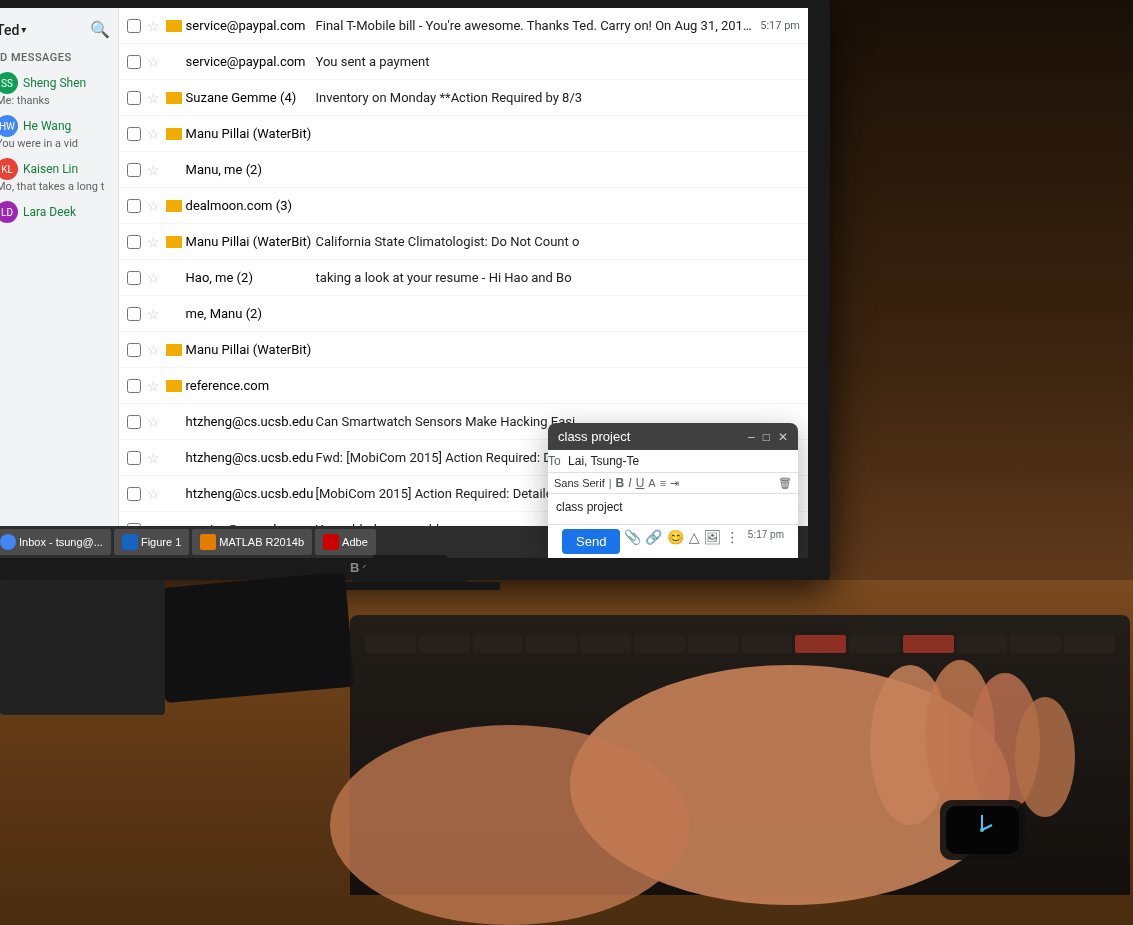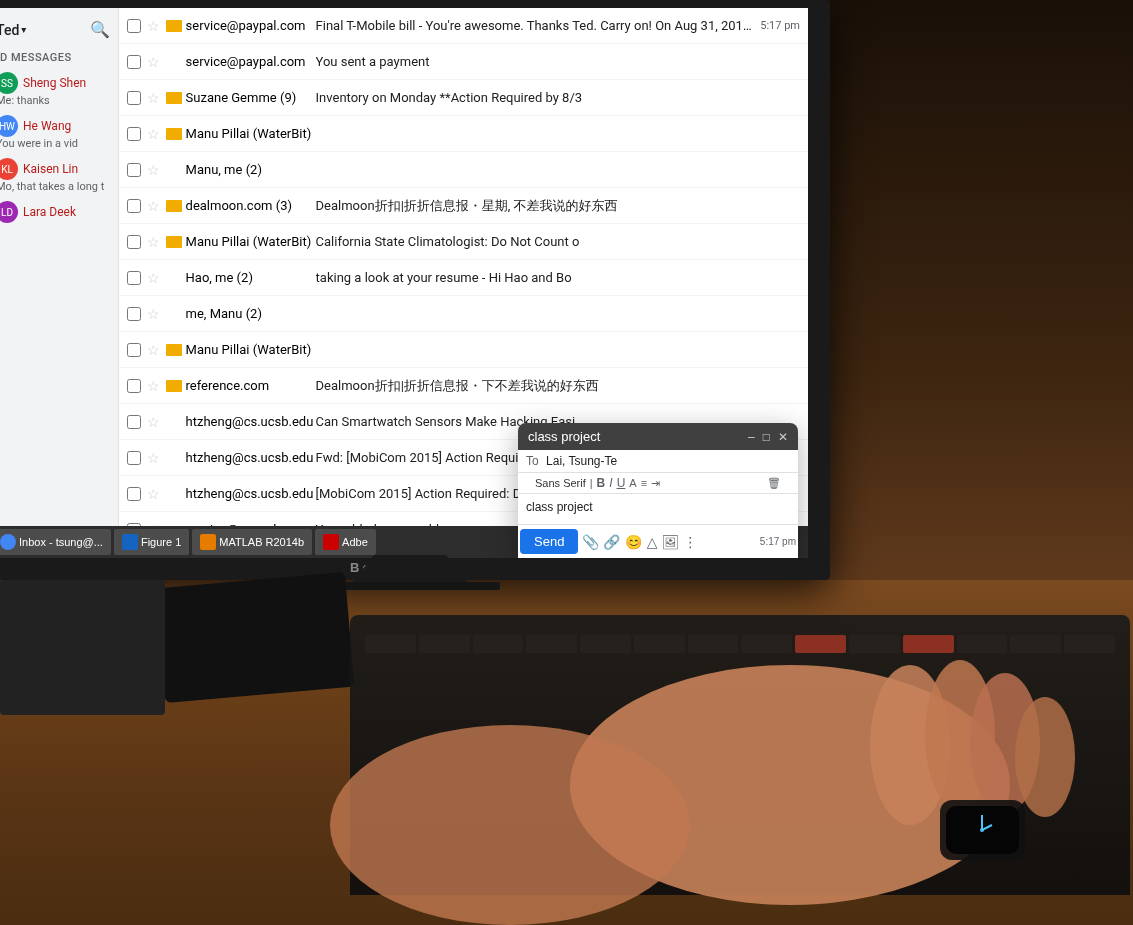--- a/index.html
+++ b/index.html
@@ -69,21 +69,21 @@
     .sidebar {
       width: 130px;
       background: #f1f3f4;
       padding: 8px 0;
       flex-shrink: 0;
       border-right: none;
     }
 
     .sidebar-contact-name {
       font-size: 12px;
-      color: #b91c1c;
+      color: #15803d;
       white-space: nowrap;
       overflow: hidden;
     }
 
     .sidebar-preview {
       font-size: 11px;
       color: #5f6368;
       white-space: nowrap;
       overflow: hidden;
     }
@@ -204,21 +204,21 @@
       text-overflow: ellipsis;
       color: #202124;
       font-size: 13px;
     }
 
     
     .compose-popup {
       position: absolute;
       bottom: 0;
       right: 10px;
-      width: 280px;
+      width: 250px;
       background: white;
       border-radius: 8px 8px 0 0;
       box-shadow: 0 8px 30px rgba(0,0,0,0.3);
       z-index: 100;
       font-family: Arial, sans-serif;
     }
 
     .compose-header {
       background: #404040;
       color: white;
@@ -237,56 +237,55 @@
       align-items: center;
     }
 
     .compose-header-icon {
       color: #ccc;
       cursor: pointer;
       font-size: 12px;
     }
 
     .compose-to {
-      padding: 4px 8px;
+      padding: 4px 0;
       border-bottom: 1px solid #e0e0e0;
       font-size: 12px;
       color: #202124;
     }
 
     .compose-to-label {
       color: #5f6368;
       margin-right: 4px;
     }
 
     .compose-body {
       padding: 6px 8px;
       font-size: 12px;
       color: #202124;
       min-height: 30px;
     }
 
     .compose-toolbar {
-      padding: 4px 2px;
+      padding: 4px 14px;
       border-top: 1px solid #e0e0e0;
       display: flex;
-      align-items: center;
       gap: 4px;
     }
 
     .compose-toolbar-icon {
       color: #5f6368;
       font-size: 14px;
       cursor: pointer;
     }
 
     .compose-format-bar {
       display: flex;
       align-items: center;
-      padding: 3px 17px;
+      padding: 3px 6px;
       border-bottom: 1px solid #e0e0e0;
       gap: 4px;
       font-size: 11px;
       color: #5f6368;
     }
 
     .send-btn {
       background: #1a73e8;
       color: white;
       border: none;
@@ -485,21 +484,21 @@
           <span class="email-star">☆</span>
           <div style="width:16px; margin-right:4px;"></div>
           <span class="email-sender">service@paypal.com</span>
           <span class="email-subject">You sent a payment</span>
         </div>
 
         <div class="email-row">
           <input type="checkbox" class="email-checkbox" style="">
           <span class="email-star">☆</span>
           <div class="email-folder-icon"></div>
-          <span class="email-sender">Suzane Gemme (9)</span>
+          <span class="email-sender">Suzane Gemme (4)</span>
           <span class="email-subject">Inventory on Monday **Action Required by 8/3</span>
         </div>
 
         <div class="email-row">
           <input type="checkbox" class="email-checkbox" style="">
           <span class="email-star">☆</span>
           <div class="email-folder-icon"></div>
           <span class="email-sender">Manu Pillai (WaterBit)</span>
         </div>
 
@@ -508,21 +507,20 @@
           <span class="email-star">☆</span>
           <div style="width:16px; margin-right:4px;"></div>
           <span class="email-sender">Manu, me (2)</span>
         </div>
 
         <div class="email-row">
           <input type="checkbox" class="email-checkbox" style="">
           <span class="email-star">☆</span>
           <div class="email-folder-icon"></div>
           <span class="email-sender">dealmoon.com (3)</span>
-          <span class="email-subject">Dealmoon折扣|折折信息报・星期, 不差我说的好东西</span>
         </div>
 
         <div class="email-row">
           <input type="checkbox" class="email-checkbox" style="">
           <span class="email-star">☆</span>
           <div class="email-folder-icon"></div>
           <span class="email-sender">Manu Pillai (WaterBit)</span>
           <span class="email-subject">California State Climatologist: Do Not Count o</span>
         </div>
 
@@ -546,21 +544,20 @@
           <span class="email-star">☆</span>
           <div class="email-folder-icon"></div>
           <span class="email-sender">Manu Pillai (WaterBit)</span>
         </div>
 
         <div class="email-row">
           <input type="checkbox" class="email-checkbox" style="">
           <span class="email-star">☆</span>
           <div class="email-folder-icon"></div>
           <span class="email-sender">reference.com</span>
-          <span class="email-subject">Dealmoon折扣|折折信息报・下不差我说的好东西</span>
         </div>
 
         <div class="email-row">
           <input type="checkbox" class="email-checkbox" style="">
           <span class="email-star">☆</span>
           <div style="width:16px; margin-right:4px;"></div>
           <span class="email-sender">htzheng@cs.ucsb.edu</span>
           <span class="email-subject">Can Smartwatch Sensors Make Hacking Easi</span>
         </div>
 

